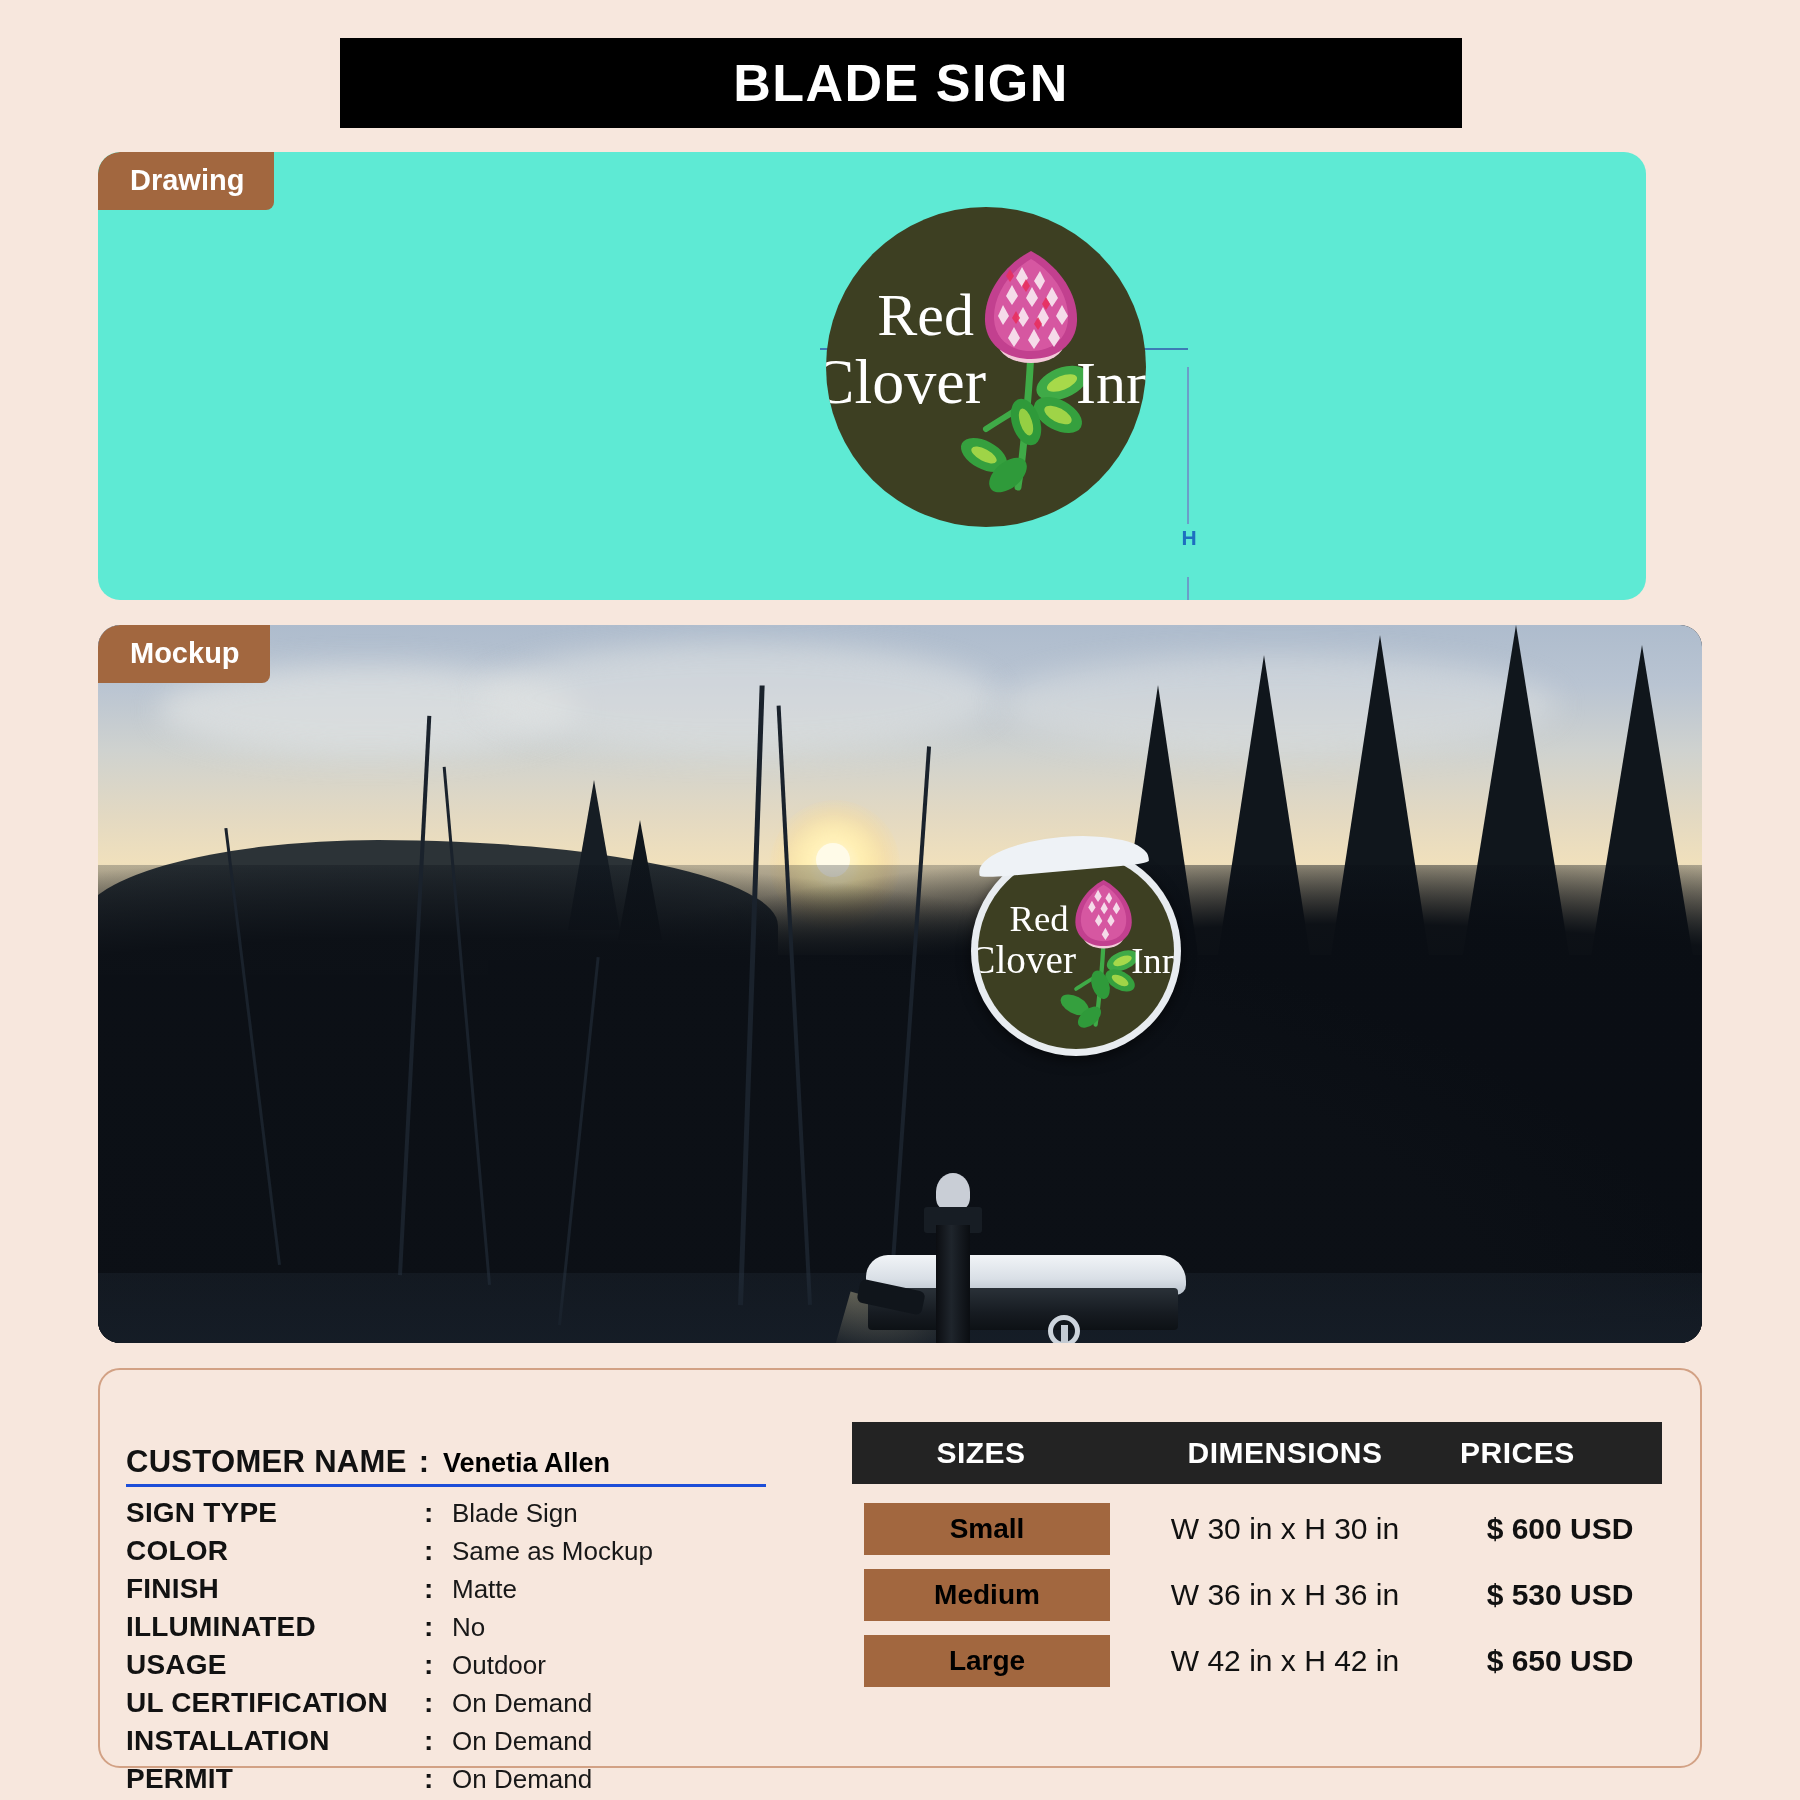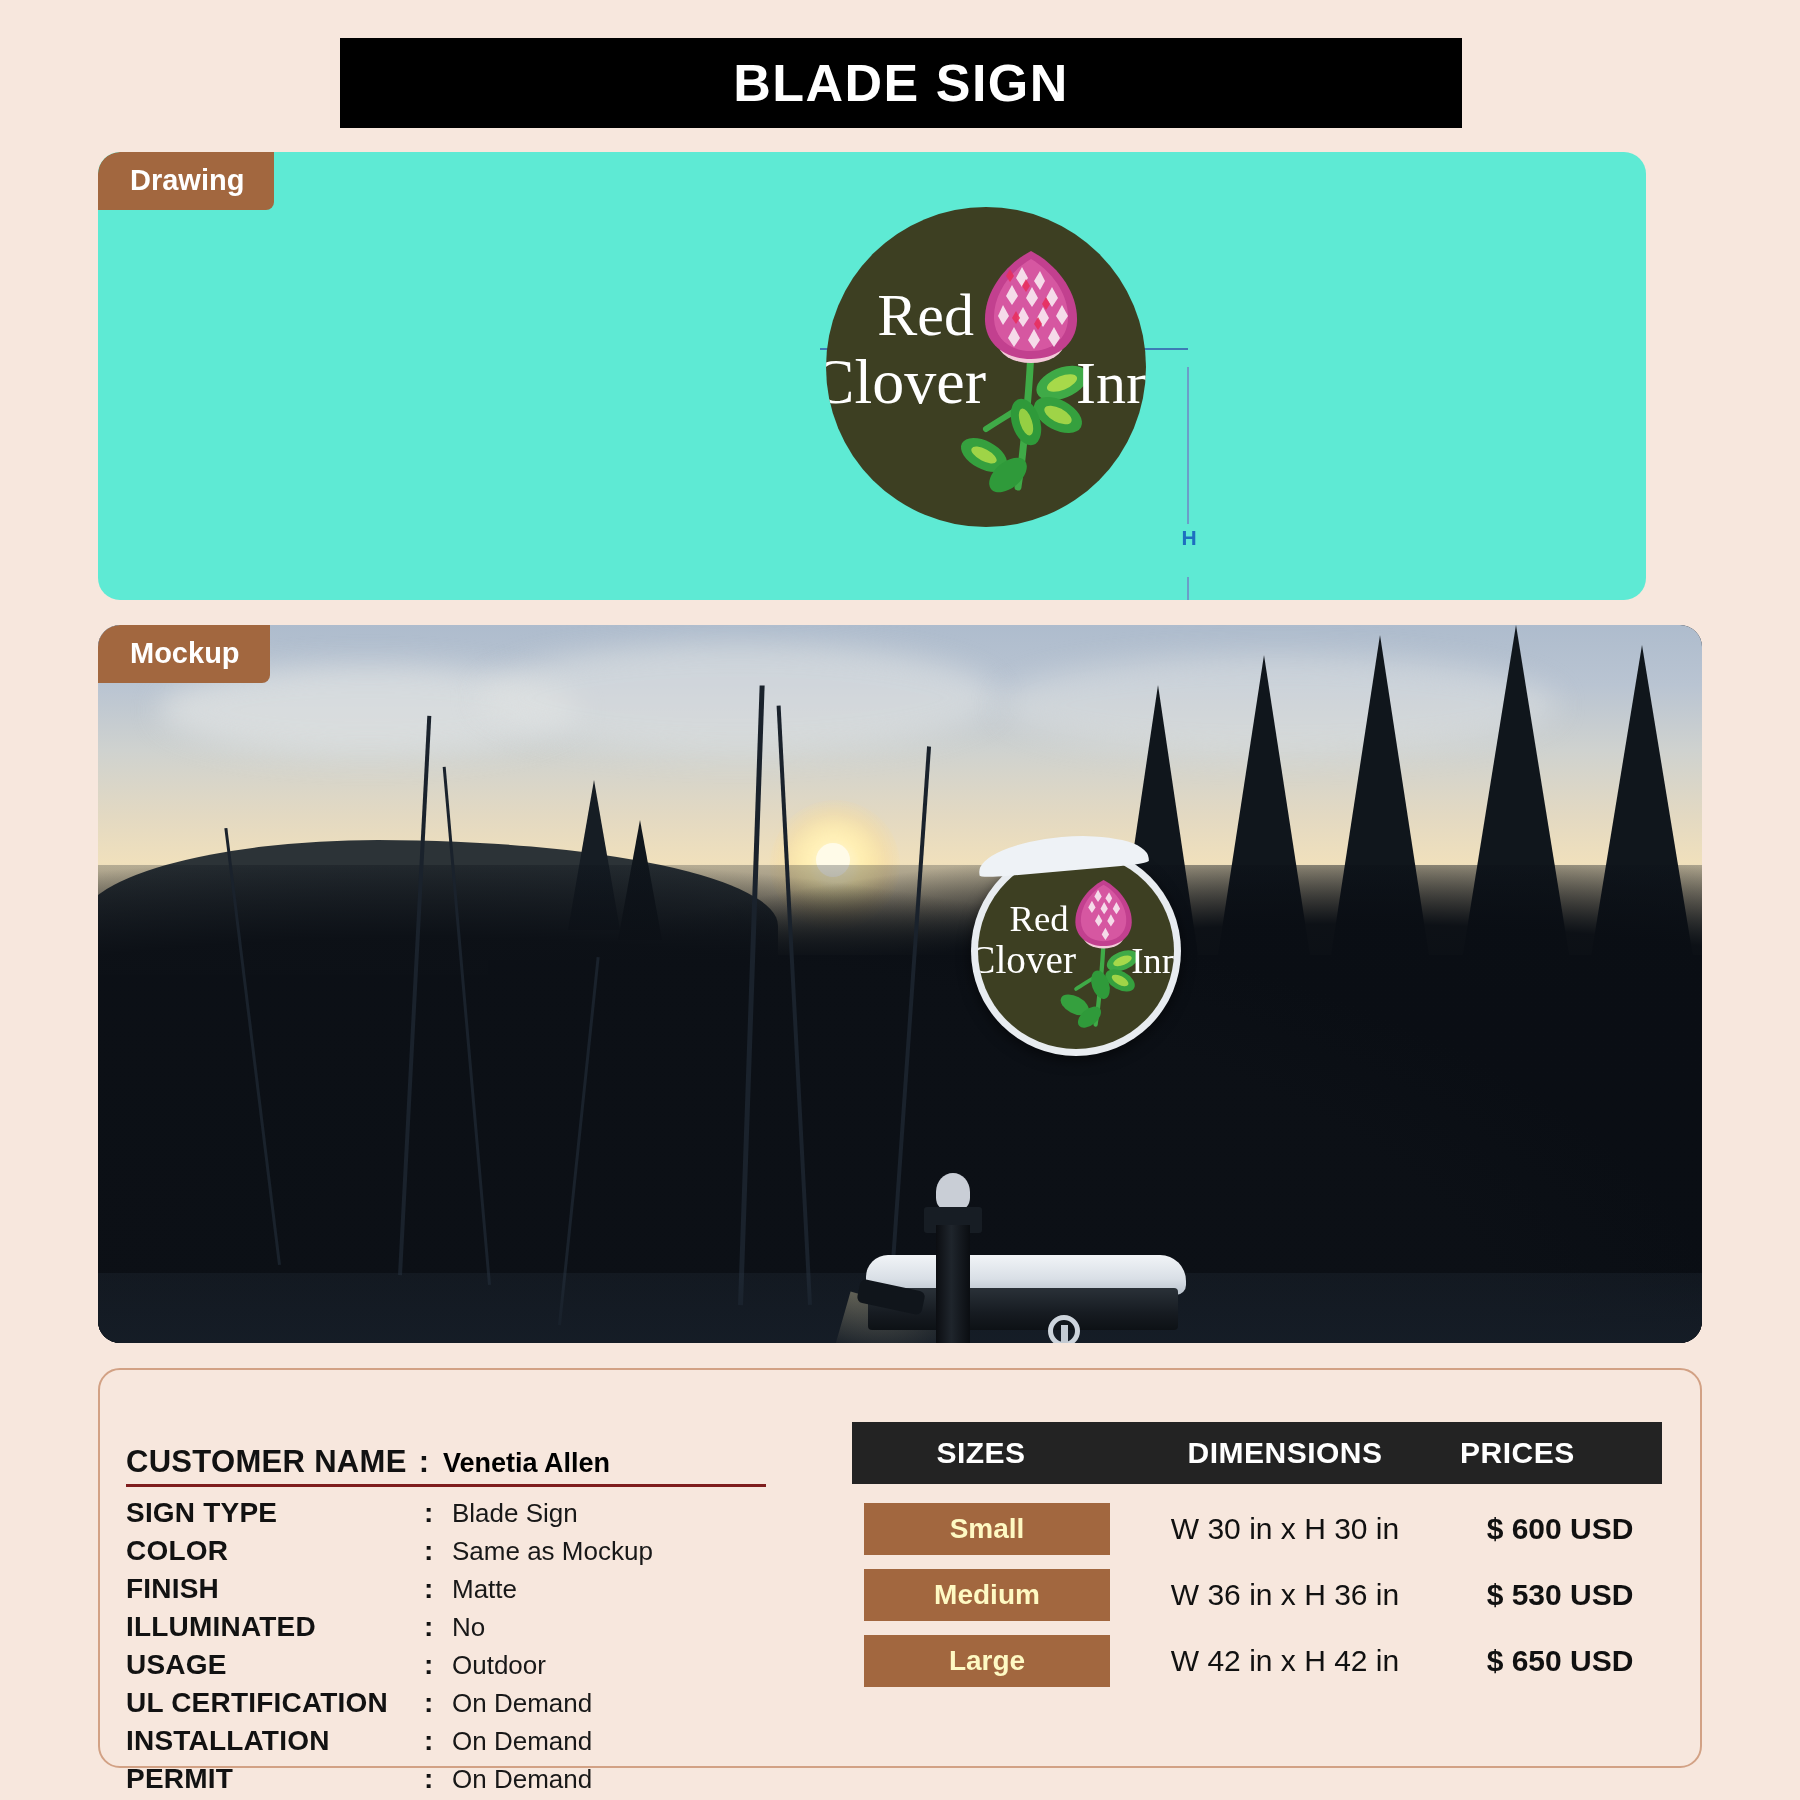--- a/index.html
+++ b/index.html
@@ -336,21 +336,21 @@
   }
 
   .spec-col {
     width: 740px;
     padding: 22px 0 0 26px;
   }
 
   .customer-row {
     display: flex;
     align-items: baseline;
-    border-bottom: 3px solid #7f1d1d;
+    border-bottom: 3px solid #1d4ed8;
     width: 640px;
     padding-bottom: 4px;
     margin-bottom: 12px;
   }
   .customer-label {
     font-size: 31px;
     font-weight: bold;
     color: #121212;
     letter-spacing: .3px;
   }
@@ -425,21 +425,21 @@
     display: flex;
     align-items: center;
     height: 58px;
     margin-bottom: 8px;
   }
   .pr-size {
     width: 246px;
     margin-left: 12px;
     height: 52px;
     background: #a2673f;
-    color: #fef9c3;
+    color: #000000;
     font-size: 28px;
     font-weight: bold;
     display: flex;
     align-items: center;
     justify-content: center;
   }
   .pr-dims {
     width: 350px;
     text-align: center;
     font-size: 30px;

